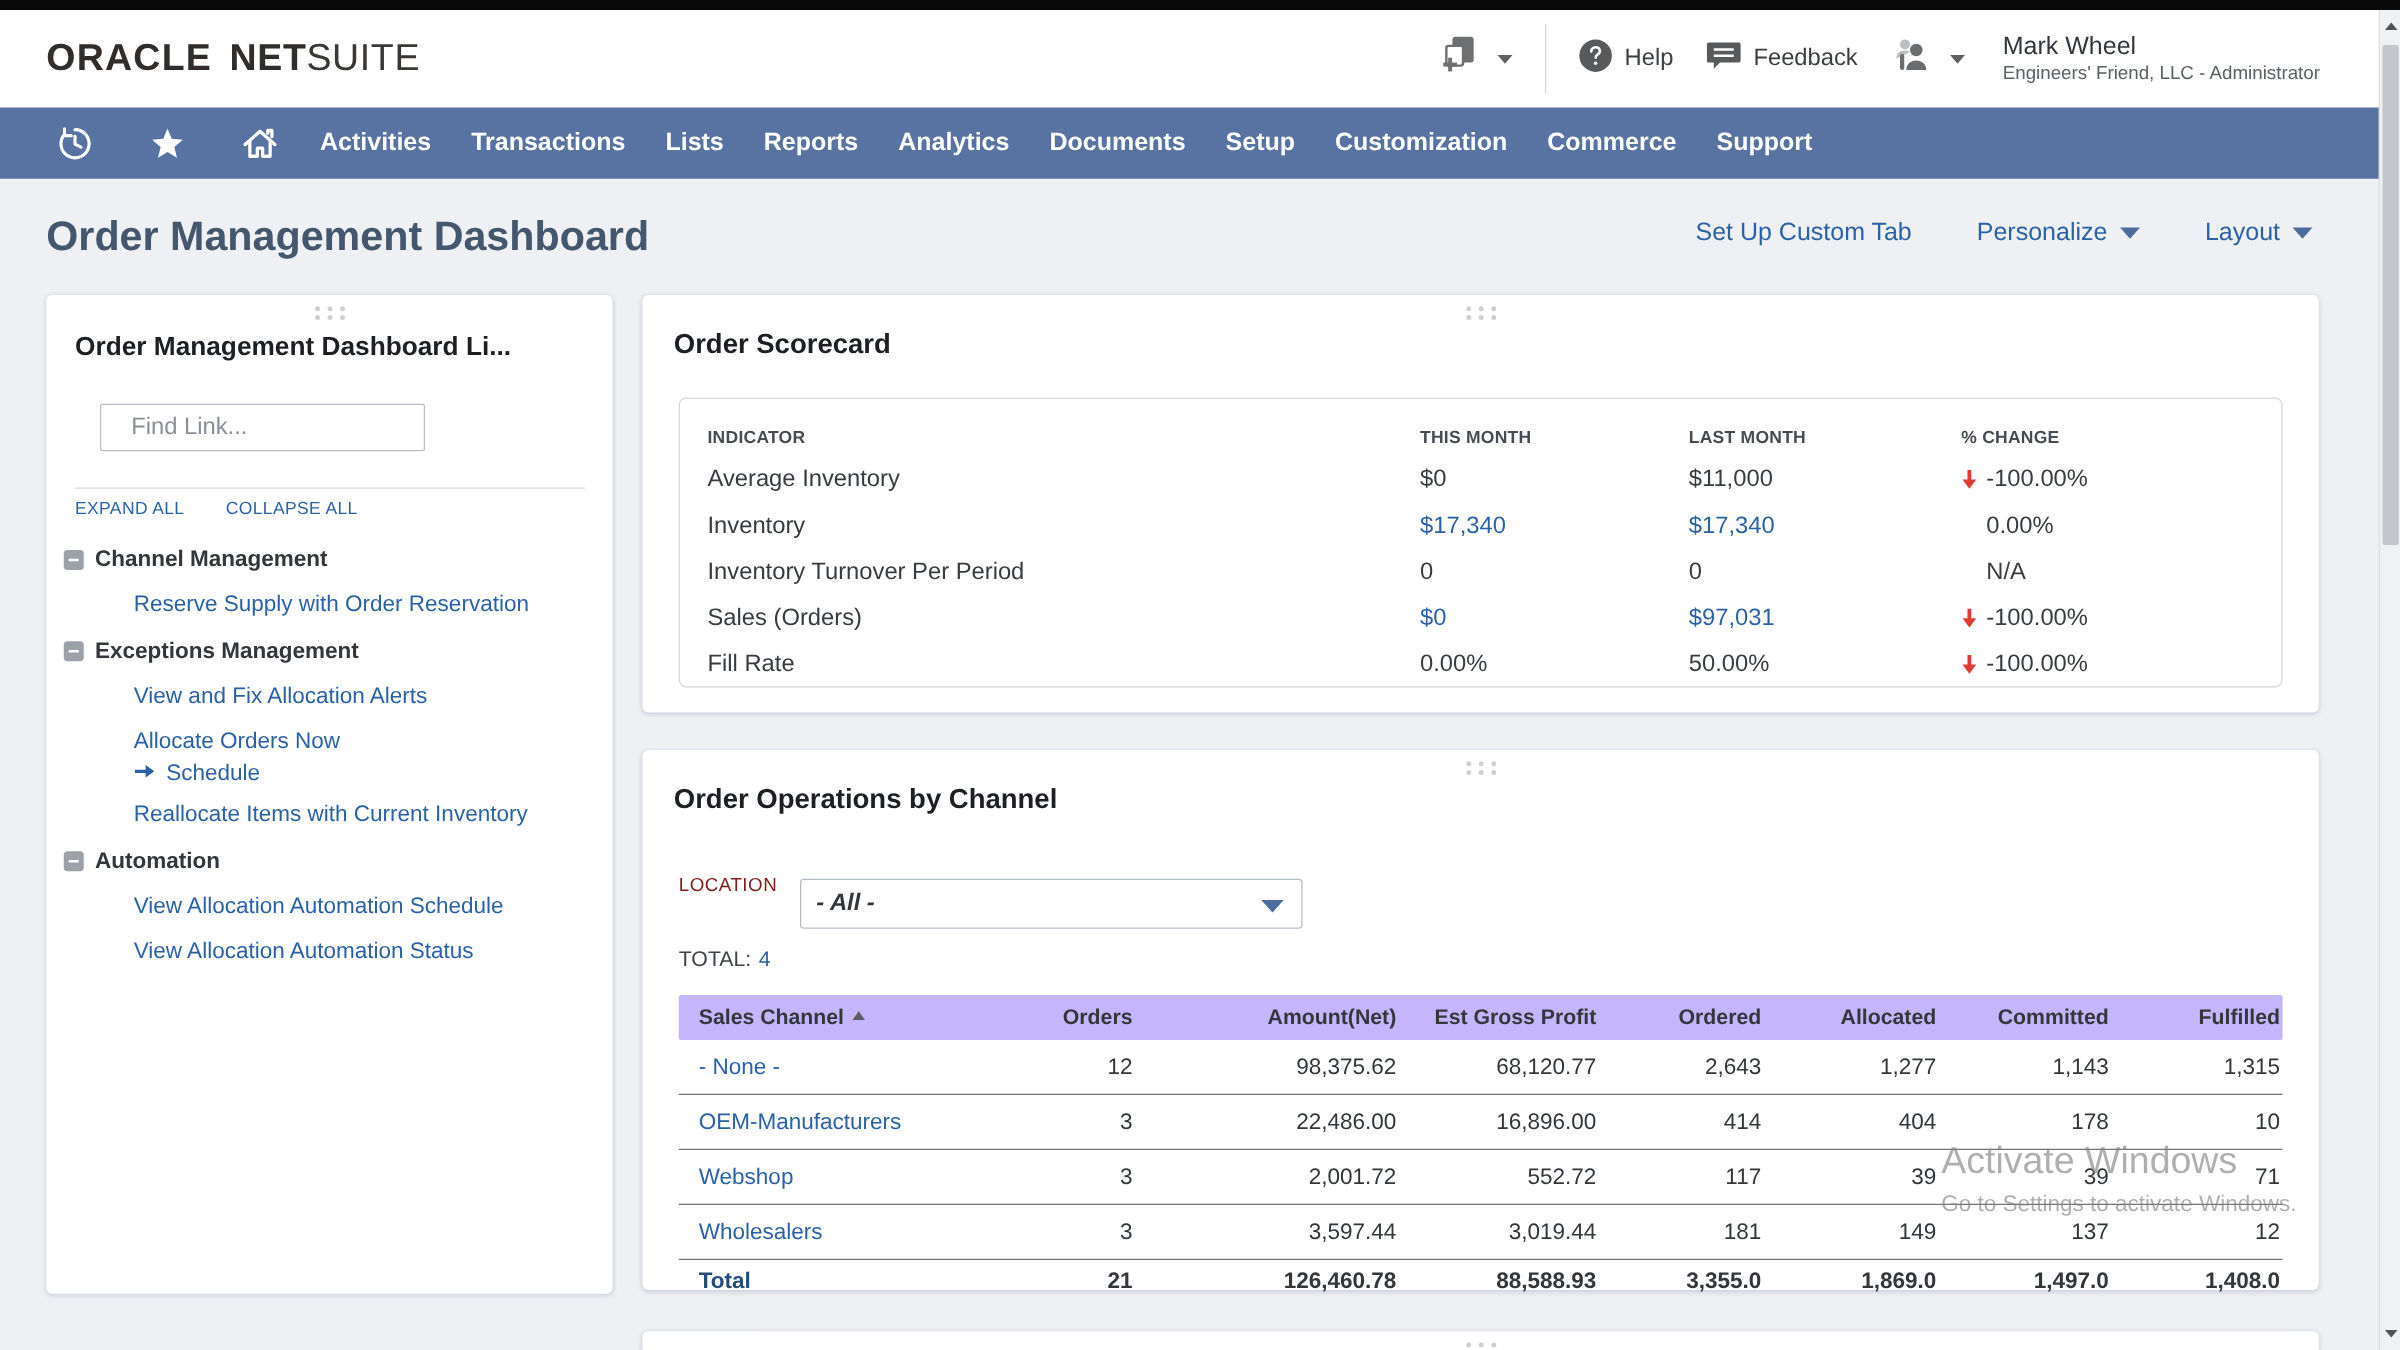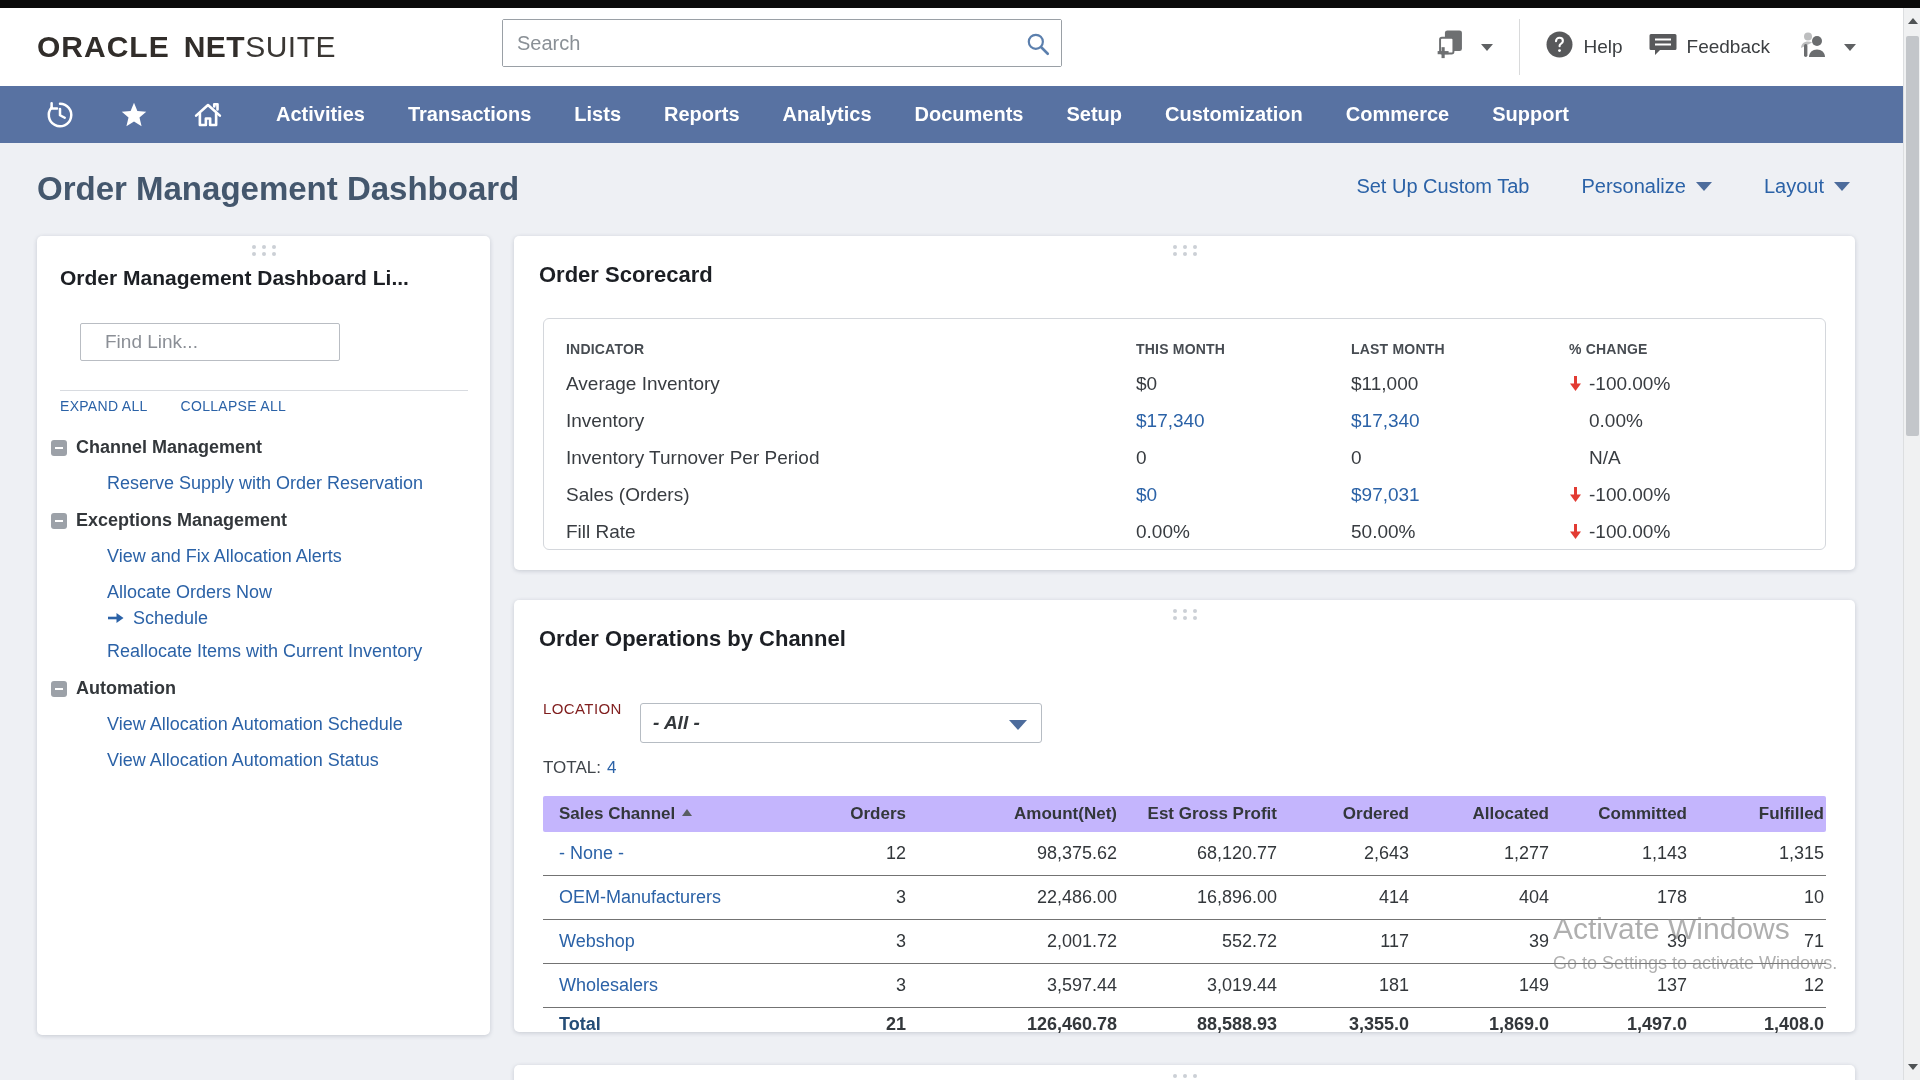--- a/index.html
+++ b/index.html
@@ -31,21 +31,21 @@
   .tb-divider { width:1px; height:56px; background:#d9dadb; }
   .caret-gray { width:0;height:0;border-left:6px solid transparent;border-right:6px solid transparent;border-top:7px solid #5f6163; margin-left:4px; }
   .user-block { line-height:1.25; margin-left:4px; }
   .user-name { font-size:20px; color:#33373b; }
   .user-role { font-size:15px; color:#5c6166; }
 
   
   .navbar { position:absolute; left:0; top:86px; width:1920px; height:57px; background:#5872a2; display:flex; align-items:center; }
   .nav-icons { display:flex; align-items:center; gap:42px; margin-left:44px; }
   .nav-ico { width:32px; display:flex; justify-content:center; align-items:center; }
-  .nav-items { display:flex; align-items:center; gap:43px; margin-left:52px; }
+  .nav-items { display:flex; align-items:center; gap:32px; margin-left:32px; }
   .nav-item { color:#ffffff; font-size:20px; font-weight:bold; white-space:nowrap; cursor:default; }
 
   
   .page-title { position:absolute; left:37px; top:170px; font-size:33px; font-weight:bold; color:#44576d; }
   .page-actions { position:absolute; right:70px; top:175px; display:flex; align-items:center; gap:52px; }
   .page-link { font-size:20px; color:#2b62a7; display:flex; align-items:center; gap:10px; white-space:nowrap; }
   .caret-blue { width:0;height:0;border-left:8px solid transparent;border-right:8px solid transparent;border-top:9px solid #4d6c9c; }
 
   
   .card { position:absolute; background:#fff; border-radius:5px; box-shadow:0 1px 4px rgba(60,70,90,.22); }
@@ -121,29 +121,20 @@
 
 <div id="screen">
 
   <div class="top-strip"></div>
 
   <div class="topbar">
     <div class="logo">
       <span class="oracle">ORACLE</span><span class="net">NET</span><span class="suite">SUITE</span>
     </div>
 
-    <div class="searchbox">
-      <input type="text" placeholder="Search" style="">
-      <span class="search-ico">
-        <svg width="26" height="26" viewBox="0 0 24 24">
-            <circle cx="10" cy="10" r="6.5" stroke="#5b7fad" stroke-width="2" fill="none"></circle>
-            <line x1="15" y1="15" x2="21" y2="21" stroke="#5b7fad" stroke-width="2.4" stroke-linecap="round"></line>
-          </svg>
-      </span>
-    </div>
 
     <div class="tb-right">
       <div class="tb-item">
         <span>
           <svg width="32" height="34" viewBox="0 0 26 28">
             <rect x="8" y="2" width="14" height="17" rx="2" fill="#6d6f71"></rect>
             <rect x="4" y="8" width="11" height="13" rx="1.5" fill="#ffffff" stroke="#6d6f71" stroke-width="1.6"></rect>
             <rect x="2" y="19" width="9" height="2.6" fill="#6d6f71"></rect>
             <rect x="5.2" y="15.8" width="2.6" height="9" fill="#6d6f71"></rect>
           </svg>
@@ -181,20 +172,24 @@
             <circle cx="12" cy="6.5" r="4" fill="#bdbebf"></circle>
             <path d="M5 18c0-4 3-6.6 7-6.6 1.6 0 3 .4 4.2 1.2" fill="#bdbebf"></path>
             <circle cx="21" cy="11" r="5" fill="#6b6d6f"></circle>
             <path d="M13 27c0-4.6 3.5-7.6 8-7.6s8 3 8 7.6z" fill="#6b6d6f"></path>
             <rect x="8" y="14" width="3.4" height="13" rx="1.7" fill="#6b6d6f"></rect>
           </svg>
         </span>
         <span class="caret-gray"></span>
       </div>
 
+      <div class="user-block">
+        <div class="user-name">Mark Wheel</div>
+        <div class="user-role">Engineers' Friend, LLC - Administrator</div>
+      </div>
     </div>
   </div>
 
   <div class="navbar">
     <div class="nav-icons">
       <span class="nav-ico">
         <svg width="30" height="30" viewBox="0 0 24 24" fill="none" stroke="#fff" stroke-width="2" stroke-linecap="round" stroke-linejoin="round">
           <path d="M12 3a9 9 0 1 1-6.7 3"></path>
           <path d="M5.3 2.5v4.3h4.3"></path>
           <path d="M12 7.2v5l3.8 2"></path>

